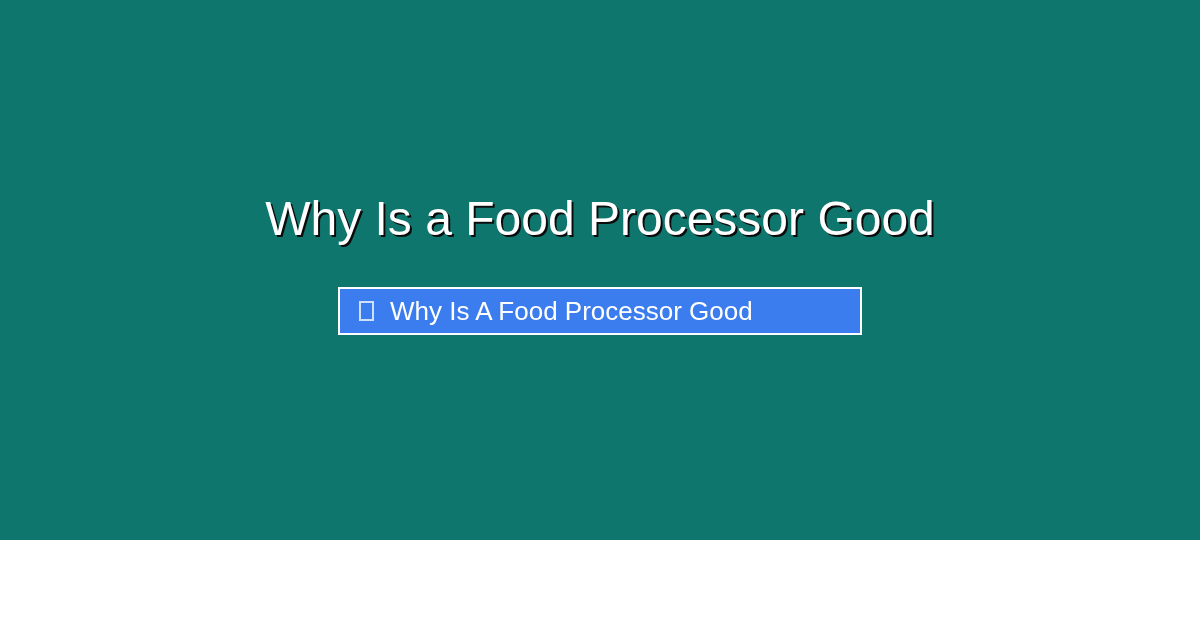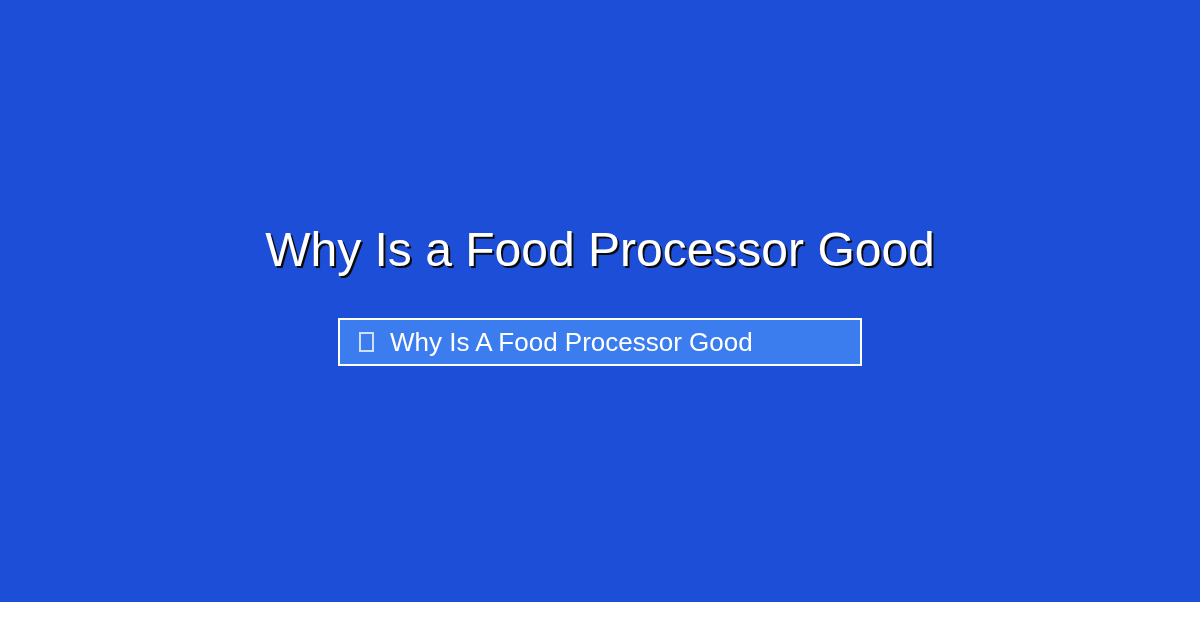--- a/index.html
+++ b/index.html
@@ -12,22 +12,22 @@
     width: 1200px;
     height: 630px;
     overflow: hidden;
     font-family: "Liberation Sans", sans-serif;
     background: #ffffff;
   }
 
   .canvas {
     position: relative;
     width: 1200px;
-    height: 602px;
-    background-color: #1d4ed8;
+    height: 540px;
+    background-color: #0f766e;
     display: flex;
     flex-direction: column;
     align-items: center;
     justify-content: center;
     box-sizing: border-box;
   }
 
   .content-stack {
     display: flex;
     flex-direction: column;

